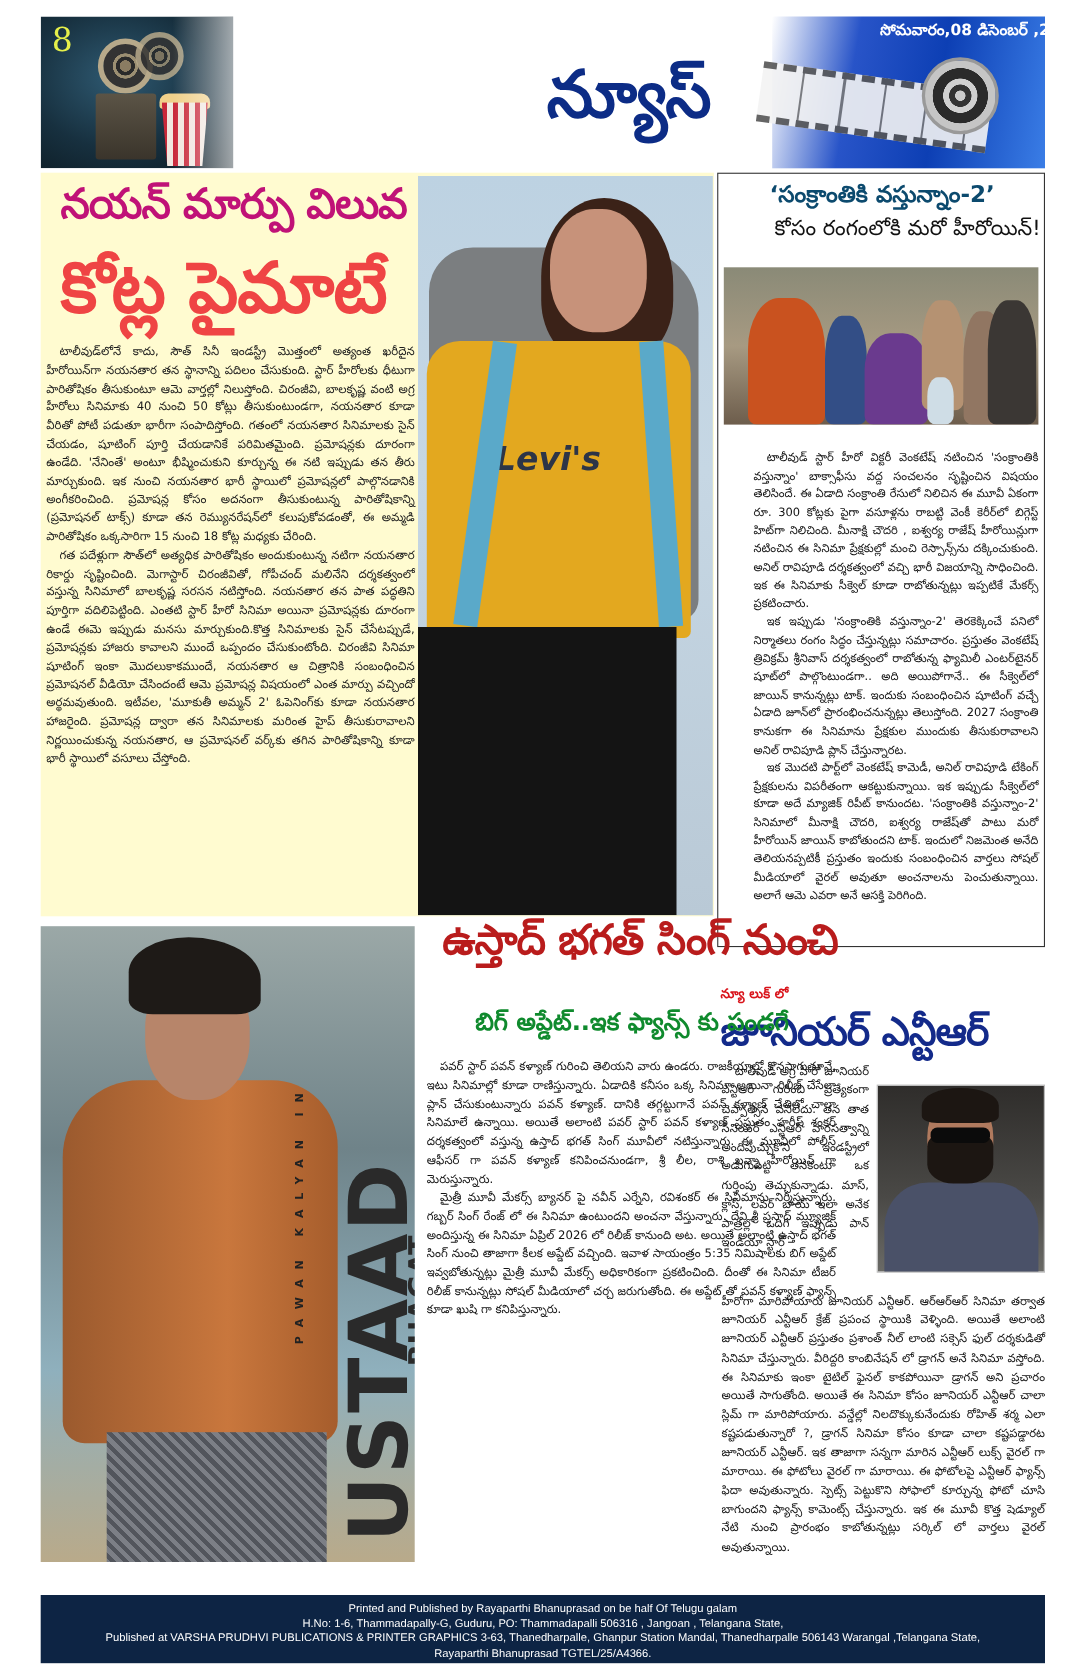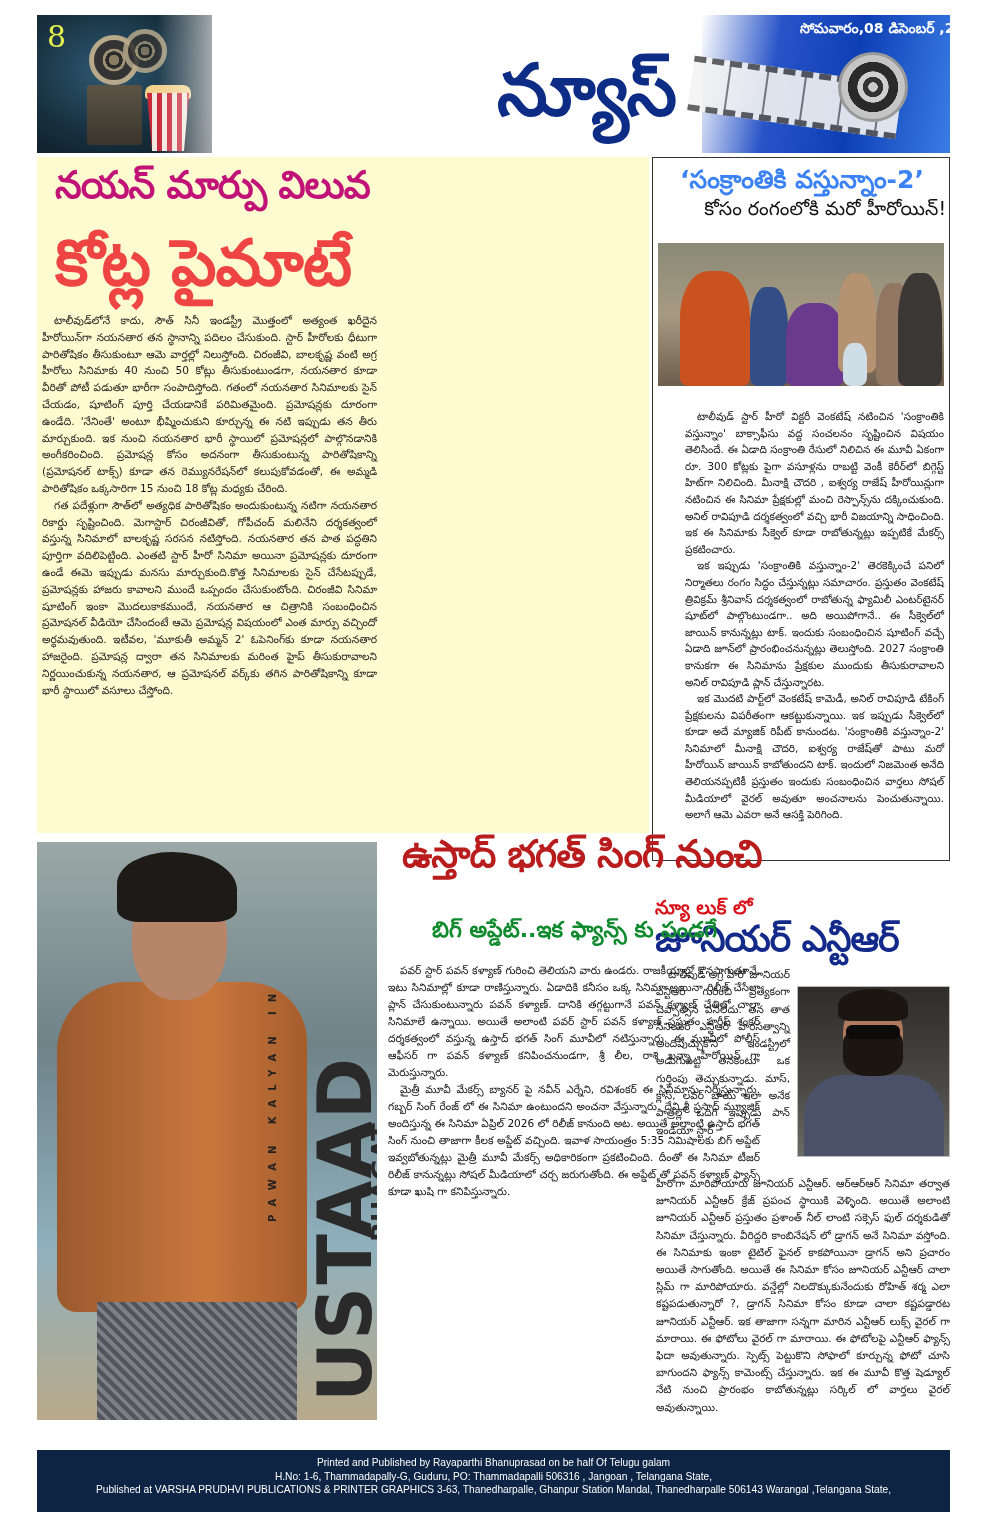--- a/index.html
+++ b/index.html
@@ -13,21 +13,21 @@
   .mh-left-fade { position: absolute; left: 120px; top: 0; width: 90px; height: 138px; background: linear-gradient(90deg, rgba(255,255,255,0), #fff); }
   .page-num { position: absolute; left: 10px; top: 4px; font-family: "DejaVu Serif", serif; font-size: 30px; color: #e6f04a; }
   .reel { position: absolute; border-radius: 50%; border: 5px solid #b7a98a; background: radial-gradient(circle, #8a7c62 0 18%, #2a2a2a 19% 30%, #9c8f72 31% 40%, #333 41% 100%); }
   .reel.r1 { left: 52px; top: 20px; width: 50px; height: 50px; }
   .reel.r2 { left: 86px; top: 14px; width: 44px; height: 44px; opacity: .85; }
   .projector-body { position: absolute; left: 50px; top: 70px; width: 55px; height: 60px; background: linear-gradient(180deg, #5b5446, #3a342b); border-radius: 3px; }
   .popcorn { position: absolute; left: 110px; top: 78px; width: 42px; height: 58px; background: repeating-linear-gradient(90deg, #c8283a 0 5px, #f1e7e0 5px 10px); clip-path: polygon(0 0, 100% 0, 88% 100%, 12% 100%); }
   .popcorn-top { position: absolute; left: 108px; top: 70px; width: 46px; height: 14px; background: #f0d08a; border-radius: 8px 8px 3px 3px; }
 
   .title-red { position: absolute; left: 190px; top: 4px; font-family: "DejaVu Sans", sans-serif; font-weight: bold; font-size: 92px; line-height: 130px; color: #e8141b; letter-spacing: -2px; }
-  .title-blue { position: absolute; left: 460px; top: 16px; font-family: Liberation Serif, serif; font-weight: bold; font-size: 72px; line-height: 120px; color: #0c2c86; letter-spacing: -2px; }
+  .title-blue { position: absolute; left: 460px; top: 16px; font-family: Liberation Mono, monospace; font-weight: bold; font-size: 60px; line-height: 120px; color: #0c2c86; letter-spacing: -2px; }
 
   .mh-right { position: absolute; left: 665px; top: 0; width: 248px; height: 138px;
      background: linear-gradient(100deg, rgba(255,255,255,1) 0%, #2854c8 30%, #0d3fb4 60%, #3a7de6 100%); }
   .film-strip { position: absolute; left: 690px; top: 70px; width: 210px; height: 55px; background: repeating-linear-gradient(90deg, #f3f3f3 0 36px, #777 36px 38px); border-top: 6px dashed #555; border-bottom: 6px dashed #555; transform: rotate(8deg); opacity: .9; }
   .reel-right { position: absolute; left: 838px; top: 52px; width: 70px; height: 70px; border-radius: 50%; background: radial-gradient(circle, #ccc 0 10%, #333 11% 22%, #d0d0d0 23% 34%, #2a2a2a 35% 55%, #c5c5c5 56% 100%); border: 3px solid #999; }
   .date { position: absolute; left: 810px; top: 6px; font-size: 14px; color: #fff; font-weight: bold; white-space: nowrap; text-align: left; width: 140px; right: 0; }
 
   
   .nayan-box { position: absolute; left: 37px; top: 157px; width: 612px; height: 676px; background: #fffbd0; }
   .nayan-h1 { position: absolute; left: 55px; top: 163px; font-size: 38px; font-weight: bold; color: #c01277; white-space: nowrap; letter-spacing: -1px; }
@@ -40,21 +40,21 @@
   .np-head { position: absolute; left: 120px; top: 30px; width: 88px; height: 112px; border-radius: 46% 46% 44% 44%; background: #c7927a; }
   .np-hair { position: absolute; left: 112px; top: 20px; width: 120px; height: 150px; border-radius: 50% 55% 40% 40%; background: #3b2218; z-index: 0; }
   .np-shirt { position: absolute; left: 8px; top: 150px; width: 240px; height: 270px; background: #e3a81f; border-radius: 30px 30px 6px 6px; }
   .np-levis { position: absolute; left: 70px; top: 240px; font-size: 30px; font-weight: bold; color: #2d3547; font-style: italic; }
   .np-strap-l { position: absolute; left: 50px; top: 150px; width: 22px; height: 260px; background: #5aa9c9; transform: rotate(8deg); }
   .np-strap-r { position: absolute; left: 210px; top: 150px; width: 22px; height: 260px; background: #5aa9c9; transform: rotate(-4deg); }
   .np-pants { position: absolute; left: 0; top: 410px; width: 235px; height: 262px; background: #141414; }
 
   
   .sk-box { position: absolute; left: 652px; top: 157px; width: 298px; height: 704px; border: 1px solid #333; background: #fff; }
-  .sk-h1 { position: absolute; left: 658px; top: 165px; width: 288px; text-align: center; font-size: 25px; font-weight: bold; color: #3b82f6; white-space: nowrap; }
+  .sk-h1 { position: absolute; left: 658px; top: 165px; width: 288px; text-align: center; font-size: 21px; font-weight: bold; color: #0c4a6e; white-space: nowrap; }
   .sk-h2 { position: absolute; left: 658px; top: 197px; width: 288px; text-align: right; font-size: 19px; color: #111; white-space: nowrap; }
   .sk-photo { position: absolute; left: 658px; top: 243px; width: 286px; height: 143px; overflow: hidden; background: linear-gradient(180deg, #8a8a77 0%, #a79a82 50%, #6d5d4c 100%); }
   .sk-p { position: absolute; border-radius: 40% 40% 8px 8px; }
   .sk-text { position: absolute; left: 661px; top: 408px; width: 283px; font-size: 10.4px; line-height: 16.6px; text-align: justify; }
   .sk-text p { text-indent: 12px; margin-left: 24px; }
 
   
   .pk-photo { position: absolute; left: 37px; top: 842px; width: 340px; height: 578px; overflow: hidden;
      background: linear-gradient(180deg, #9ba8a7 0%, #6f8389 35%, #8fb0bd 70%, #b9aa8a 100%); }
   .pk-figure-head { position: absolute; left: 95px; top: 38px; width: 95px; height: 120px; border-radius: 45%; background: #b7856a; }
@@ -64,21 +64,21 @@
   .pk-title { position: absolute; left: 265px; top: 240px; font-family: "DejaVu Sans", sans-serif; font-weight: bold; font-size: 74px; color: #2a2a2a; transform: rotate(-90deg); transform-origin: left top; white-space: nowrap; letter-spacing: 2px; }
   .pk-sub { position: absolute; left: 300px; top: 240px; font-weight: bold; font-size: 26px; color: #2a2a2a; transform: rotate(-90deg); transform-origin: left top; white-space: nowrap; }
   .pk-name { position: absolute; left: 230px; top: 205px; font-size: 10px; color: #222; transform: rotate(-90deg); transform-origin: left top; white-space: nowrap; letter-spacing: 9px; font-weight: bold; }
 
   .us-h1 { position: absolute; left: 402px; top: 832px; font-size: 38px; font-weight: bold; color: #b91c1c; white-space: nowrap; letter-spacing: -1px; z-index: 3; }
   .us-h2 { position: absolute; left: 432px; top: 917px; font-size: 22px; font-weight: bold; color: #0f8a2d; white-space: nowrap; z-index: 3; }
   .us-text { position: absolute; left: 388px; top: 962px; width: 372px; font-size: 10.6px; line-height: 17px; text-align: justify; z-index: 3; }
   .us-text p { text-indent: 12px; }
 
   
-  .ntr-sub { position: absolute; left: 655px; top: 896px; font-size: 19px; font-weight: bold; color: #d9131a; white-space: nowrap; }
+  .ntr-sub { position: absolute; left: 655px; top: 896px; font-size: 12px; font-weight: bold; color: #d9131a; white-space: nowrap; }
   .ntr-h { position: absolute; left: 655px; top: 918px; font-size: 36px; font-weight: bold; color: #132a8a; white-space: nowrap; letter-spacing: -1px; }
   .ntr-photo { position: absolute; left: 797px; top: 986px; width: 153px; height: 171px; overflow: hidden; background: linear-gradient(180deg, #2f2d2b 0%, #4a4946 60%, #6a6a66 100%); border: 1px solid #bbb; }
   .ntr-head { position: absolute; left: 45px; top: 10px; width: 60px; height: 78px; border-radius: 46%; background: #b07a5e; }
   .ntr-beard { position: absolute; left: 45px; top: 45px; width: 60px; height: 44px; border-radius: 10px 10px 40% 40%; background: #1c1612; }
   .ntr-hair { position: absolute; left: 40px; top: 2px; width: 70px; height: 32px; border-radius: 50% 50% 20% 20%; background: #1c1612; }
   .ntr-glasses { position: absolute; left: 48px; top: 38px; width: 54px; height: 14px; background: #0b0b0b; border-radius: 6px; }
   .ntr-shirt { position: absolute; left: 6px; top: 88px; width: 140px; height: 90px; background: #4a5168; border-radius: 40px 40px 0 0; }
   .ntr-text-a { position: absolute; left: 656px; top: 966px; width: 134px; font-size: 10.5px; line-height: 17.3px; text-align: justify; }
   .ntr-text-a p { text-indent: 12px; }
   .ntr-text-b { position: absolute; left: 656px; top: 1175px; width: 294px; font-size: 10.5px; line-height: 17.2px; text-align: justify; }
@@ -108,20 +108,30 @@
   <div class="film-strip"></div>
   <div class="reel-right"></div>
   <div class="date" style="left:800px;top:20px;">సోమవారం,08 డిసెంబర్ ,2025</div>
 
   <div class="nayan-box"></div>
   <div class="nayan-h1">నయన్ మార్పు విలువ</div>
   <div class="nayan-h2">కోట్ల పైమాటే</div>
   <div class="nayan-text">
     <p>టాలీవుడ్‌లోనే కాదు, సౌత్ సినీ ఇండస్ట్రీ మొత్తంలో అత్యంత ఖరీదైన హీరోయిన్‌గా నయనతార తన స్థానాన్ని పదిలం చేసుకుంది. స్టార్ హీరోలకు ధీటుగా పారితోషికం తీసుకుంటూ ఆమె వార్తల్లో నిలుస్తోంది. చిరంజీవి, బాలకృష్ణ వంటి అగ్ర హీరోలు సినిమాకు 40 నుంచి 50 కోట్లు తీసుకుంటుండగా, నయనతార కూడా వీరితో పోటీ పడుతూ భారీగా సంపాదిస్తోంది. గతంలో నయనతార సినిమాలకు సైన్ చేయడం, షూటింగ్ పూర్తి చేయడానికే పరిమితమైంది. ప్రమోషన్లకు దూరంగా ఉండేది. 'నేనింతే' అంటూ భీష్మించుకుని కూర్చున్న ఈ నటి ఇప్పుడు తన తీరు మార్చుకుంది. ఇక నుంచి నయనతార భారీ స్థాయిలో ప్రమోషన్లలో పాల్గొనడానికి అంగీకరించింది. ప్రమోషన్ల కోసం అదనంగా తీసుకుంటున్న పారితోషికాన్ని (ప్రమోషనల్ టాక్స్) కూడా తన రెమ్యునరేషన్‌లో కలుపుకోవడంతో, ఈ అమ్మడి పారితోషికం ఒక్కసారిగా 15 నుంచి 18 కోట్ల మధ్యకు చేరింది.</p>
     <p>గత పదేళ్లుగా సౌత్‌లో అత్యధిక పారితోషికం అందుకుంటున్న నటిగా నయనతార రికార్డు సృష్టించింది. మెగాస్టార్ చిరంజీవితో, గోపీచంద్ మలినేని దర్శకత్వంలో వస్తున్న సినిమాలో బాలకృష్ణ సరసన నటిస్తోంది. నయనతార తన పాత పద్ధతిని పూర్తిగా వదిలిపెట్టింది. ఎంతటి స్టార్ హీరో సినిమా అయినా ప్రమోషన్లకు దూరంగా ఉండే ఈమె ఇప్పుడు మనసు మార్చుకుంది.కొత్త సినిమాలకు సైన్ చేసేటప్పుడే, ప్రమోషన్లకు హాజరు కావాలని ముందే ఒప్పందం చేసుకుంటోంది. చిరంజీవి సినిమా షూటింగ్ ఇంకా మొదలుకాకముందే, నయనతార ఆ చిత్రానికి సంబంధించిన ప్రమోషనల్ వీడియో చేసిందంటే ఆమె ప్రమోషన్ల విషయంలో ఎంత మార్పు వచ్చిందో అర్థమవుతుంది. ఇటీవల, 'మూకుతీ అమ్మన్ 2' ఓపెనింగ్‌కు కూడా నయనతార హాజరైంది. ప్రమోషన్ల ద్వారా తన సినిమాలకు మరింత హైప్ తీసుకురావాలని నిర్ణయించుకున్న నయనతార, ఆ ప్రమోషనల్ వర్క్‌కు తగిన పారితోషికాన్ని కూడా భారీ స్థాయిలో వసూలు చేస్తోంది.</p>
+  </div>
+  <div class="nayan-photo">
+    <div class="np-backpack"></div>
+    <div class="np-hair"></div>
+    <div class="np-head"></div>
+    <div class="np-shirt"></div>
+    <div class="np-levis">Levi's</div>
+    <div class="np-strap-l"></div>
+    <div class="np-strap-r"></div>
+    <div class="np-pants"></div>
   </div>
 
   <div class="sk-box"></div>
   <div class="sk-h1">‘సంక్రాంతికి వస్తున్నాం-2’</div>
   <div class="sk-h2">కోసం రంగంలోకి మరో హీరోయిన్!</div>
   <div class="sk-photo">
     <div class="sk-p" style="left:22px;top:28px;width:70px;height:115px;background:#c9521f;"></div>
     <div class="sk-p" style="left:92px;top:44px;width:38px;height:99px;background:#334e86;"></div>
     <div class="sk-p" style="left:128px;top:60px;width:58px;height:83px;background:#6a3a8e;"></div>
     <div class="sk-p" style="left:180px;top:30px;width:38px;height:100px;background:#b59272;"></div>
@@ -165,14 +175,15 @@
     <div class="ntr-glasses"></div>
   </div>
   <div class="ntr-text-b">
     <p>హీరోగా మారిపోయారు జూనియర్ ఎన్టీఆర్. ఆర్ఆర్ఆర్ సినిమా తర్వాత జూనియర్ ఎన్టీఆర్ క్రేజ్ ప్రపంచ స్థాయికి వెళ్ళింది. అయితే అలాంటి జూనియర్ ఎన్టీఆర్ ప్రస్తుతం ప్రశాంత్ నీల్ లాంటి సక్సెస్ ఫుల్ దర్శకుడితో సినిమా చేస్తున్నారు. వీరిద్దరి కాంబినేషన్ లో డ్రాగన్ అనే సినిమా వస్తోంది. ఈ సినిమాకు ఇంకా టైటిల్ ఫైనల్ కాకపోయినా డ్రాగన్ అని ప్రచారం అయితే సాగుతోంది. అయితే ఈ సినిమా కోసం జూనియర్ ఎన్టీఆర్ చాలా స్లిమ్ గా మారిపోయారు. వన్డేల్లో నిలదొక్కుకునేందుకు రోహిత్ శర్మ ఎలా కష్టపడుతున్నారో ?, డ్రాగన్ సినిమా కోసం కూడా చాలా కష్టపడ్డారట జూనియర్ ఎన్టీఆర్. ఇక తాజాగా సన్నగా మారిన ఎన్టీఆర్ లుక్స్ వైరల్ గా మారాయి. ఈ ఫోటోలు వైరల్ గా మారాయి. ఈ ఫోటోలపై ఎన్టీఆర్ ఫ్యాన్స్ ఫిదా అవుతున్నారు. స్పెట్స్ పెట్టుకొని సోఫాలో కూర్చున్న ఫోటో చూసి బాగుందని ఫ్యాన్స్ కామెంట్స్ చేస్తున్నారు. ఇక ఈ మూవీ కొత్త షెడ్యూల్ నేటి నుంచి ప్రారంభం కాబోతున్నట్లు సర్కిల్ లో వార్తలు వైరల్ అవుతున్నాయి.</p>
   </div>
 
   <div class="footer">
     <div>Printed and Published by Rayaparthi Bhanuprasad on be half Of Telugu galam</div>
     <div>H.No: 1-6, Thammadapally-G, Guduru, PO: Thammadapalli     506316    , Jangoan ,  Telangana State,</div>
     <div>Published at VARSHA PRUDHVI PUBLICATIONS &amp; PRINTER GRAPHICS 3-63, Thanedharpalle, Ghanpur Station Mandal, Thanedharpalle 506143 Warangal ,Telangana State,</div>
+    <div>Rayaparthi Bhanuprasad  TGTEL/25/A4366.</div>
   </div>
 </div>
 
 </body></html>

